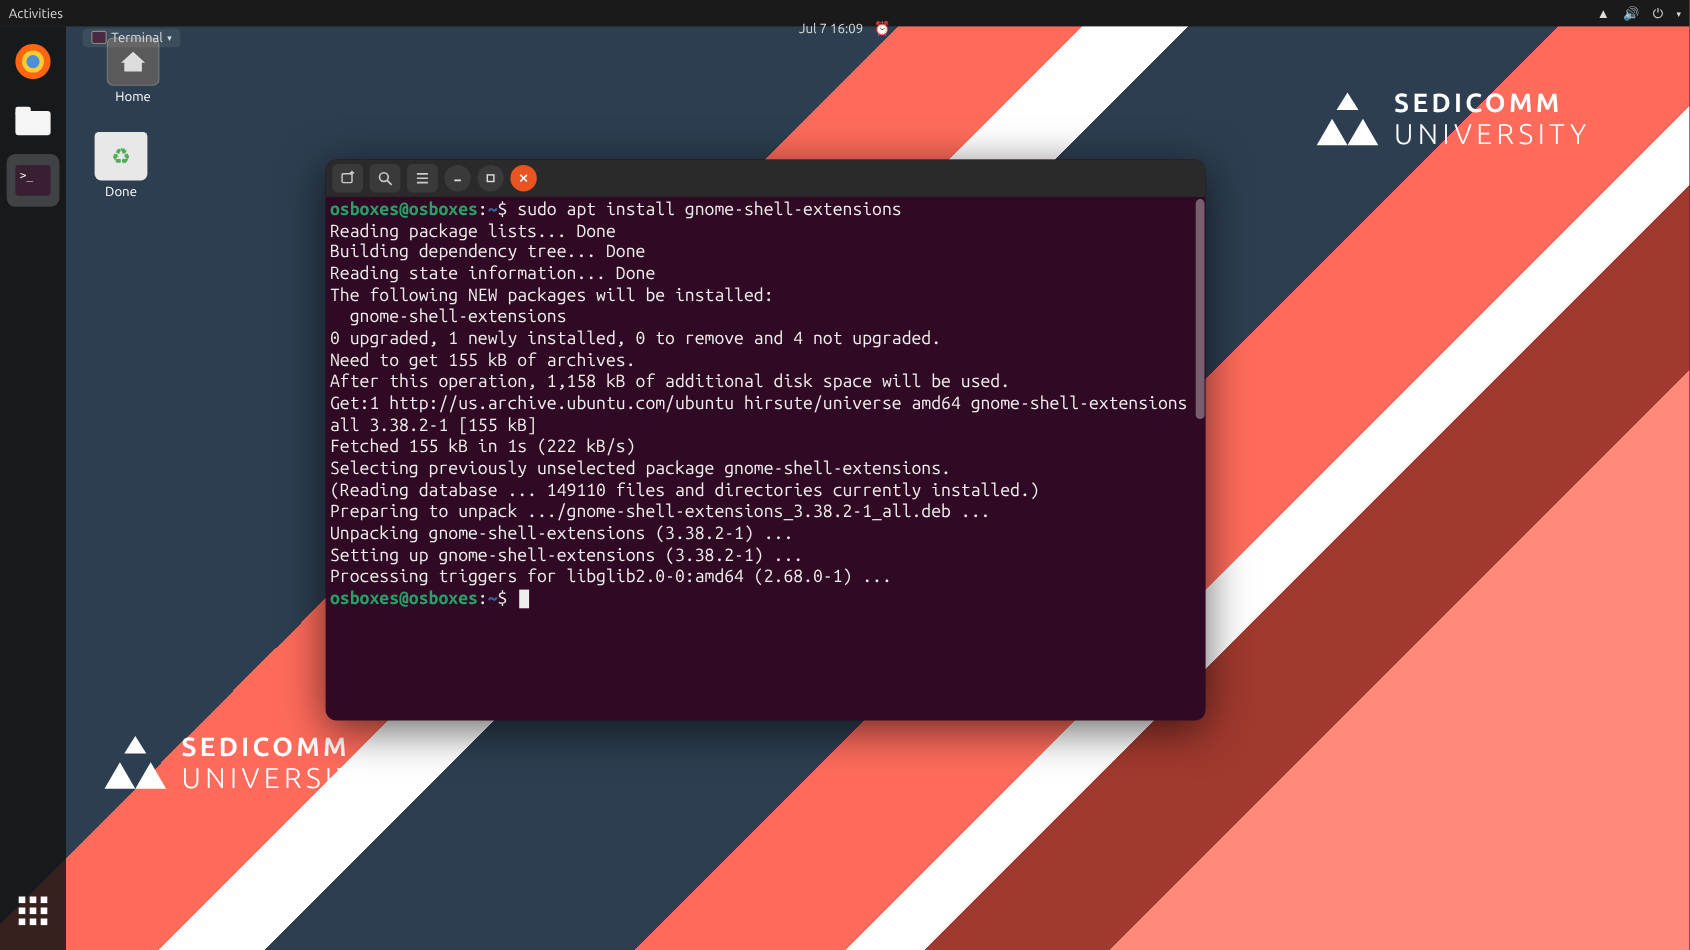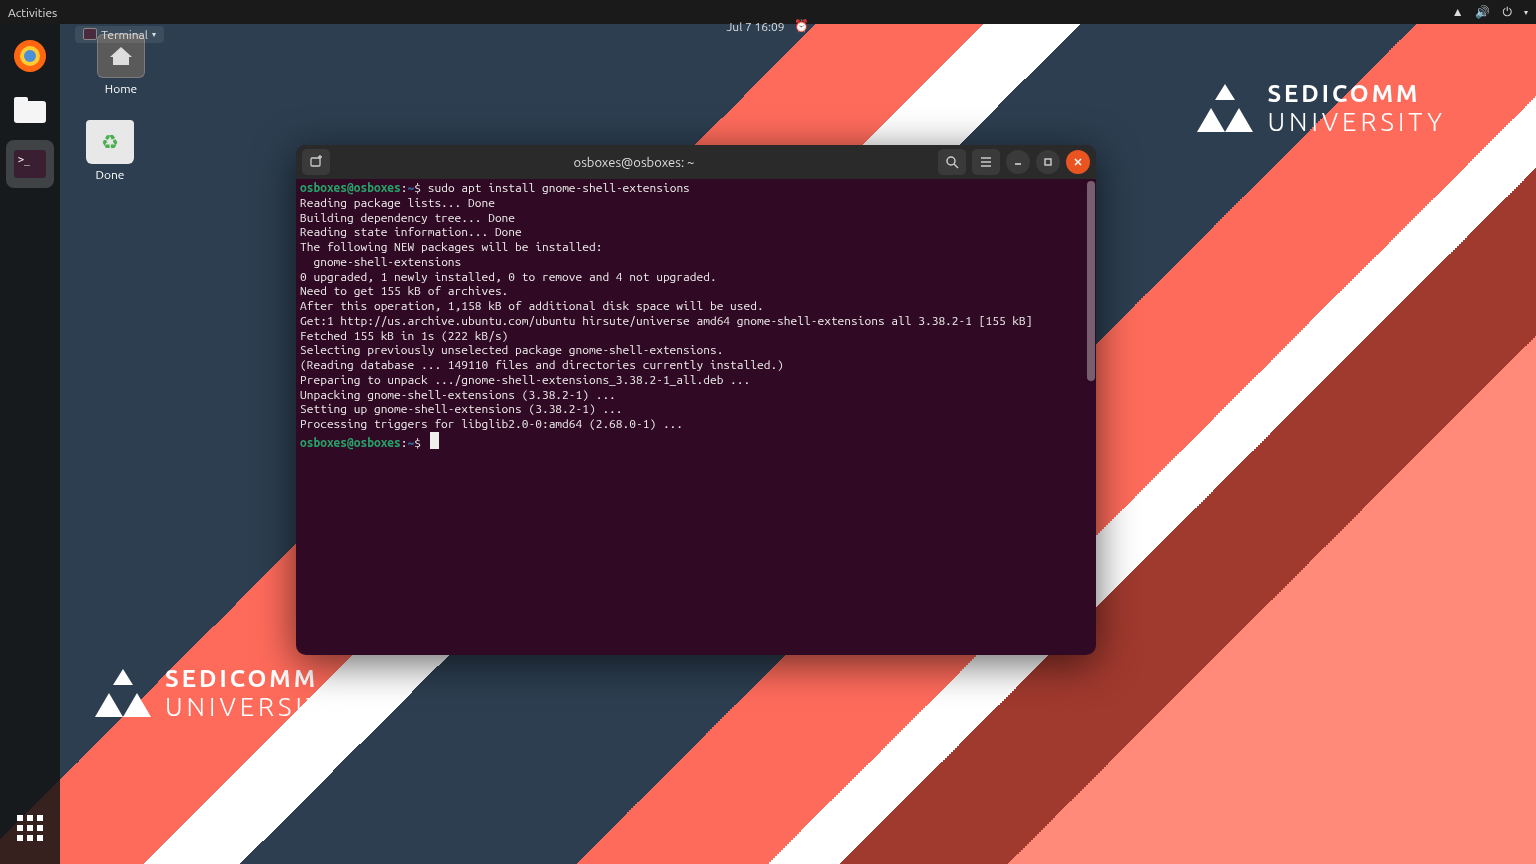--- a/index.html
+++ b/index.html
@@ -142,21 +142,21 @@
 .win-btn.close { background: #e95420; color: #fff; }
 
 .term-body {
   padding: 2px 4px 4px 4px;
   height: calc(100% - 34px);
   overflow: hidden;
   position: relative;
 }
 .term-pre {
   font-family: "Ubuntu Mono", Consolas, monospace;
-  font-size: 12px;
+  font-size: 16px;
   line-height: 1.23;
   color: #eeeeec;
   white-space: pre-wrap;
   word-break: break-all;
 }
 .prompt-user { color: #4e9a06; font-weight: bold; }
 .prompt-user.green { color: #26a269; }
 .prompt-path { color: #3465a4; font-weight: bold; }
 .scrollbar {
   position: absolute;
@@ -273,21 +273,20 @@
 </div>
 
 <div class="terminal-window">
   <div class="titlebar">
     <div class="tb-btn">
       <svg width="14" height="14" viewBox="0 0 14 14">
         <rect x="2" y="3" width="9" height="8" rx="1" fill="none" stroke="#ccc" stroke-width="1.3"></rect>
         <path d="M9 2 h4 M11 0 v4" stroke="#ccc" stroke-width="1.3"></path>
       </svg>
     </div>
-    <div class="tb-title">osboxes@osboxes: ~</div>
     <div class="tb-right">
       <div class="tb-btn">
         <svg width="14" height="14" viewBox="0 0 14 14">
           <circle cx="6" cy="6" r="4" fill="none" stroke="#ccc" stroke-width="1.5"></circle>
           <line x1="9" y1="9" x2="13" y2="13" stroke="#ccc" stroke-width="1.5"></line>
         </svg>
       </div>
       <div class="tb-btn">
         <svg width="14" height="14" viewBox="0 0 14 14">
           <line x1="2" y1="3" x2="12" y2="3" stroke="#ccc" stroke-width="1.5"></line>

